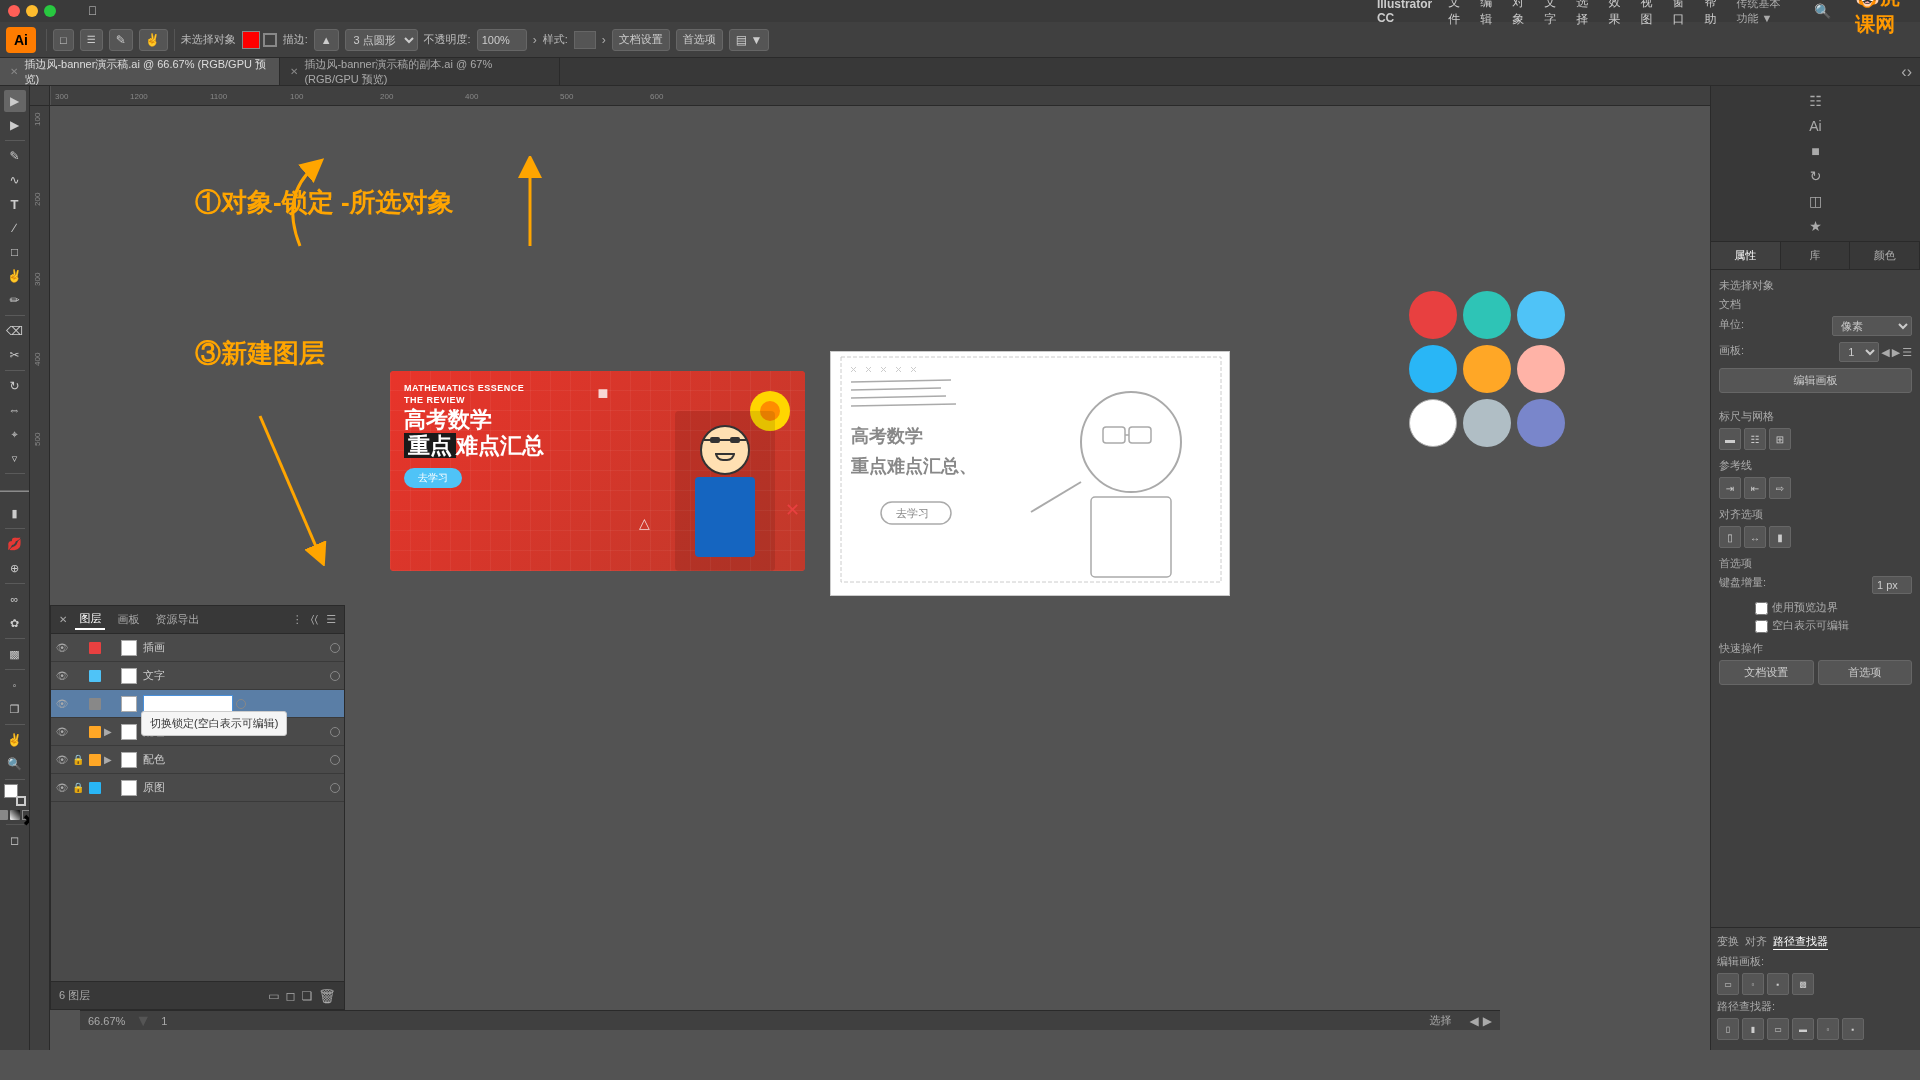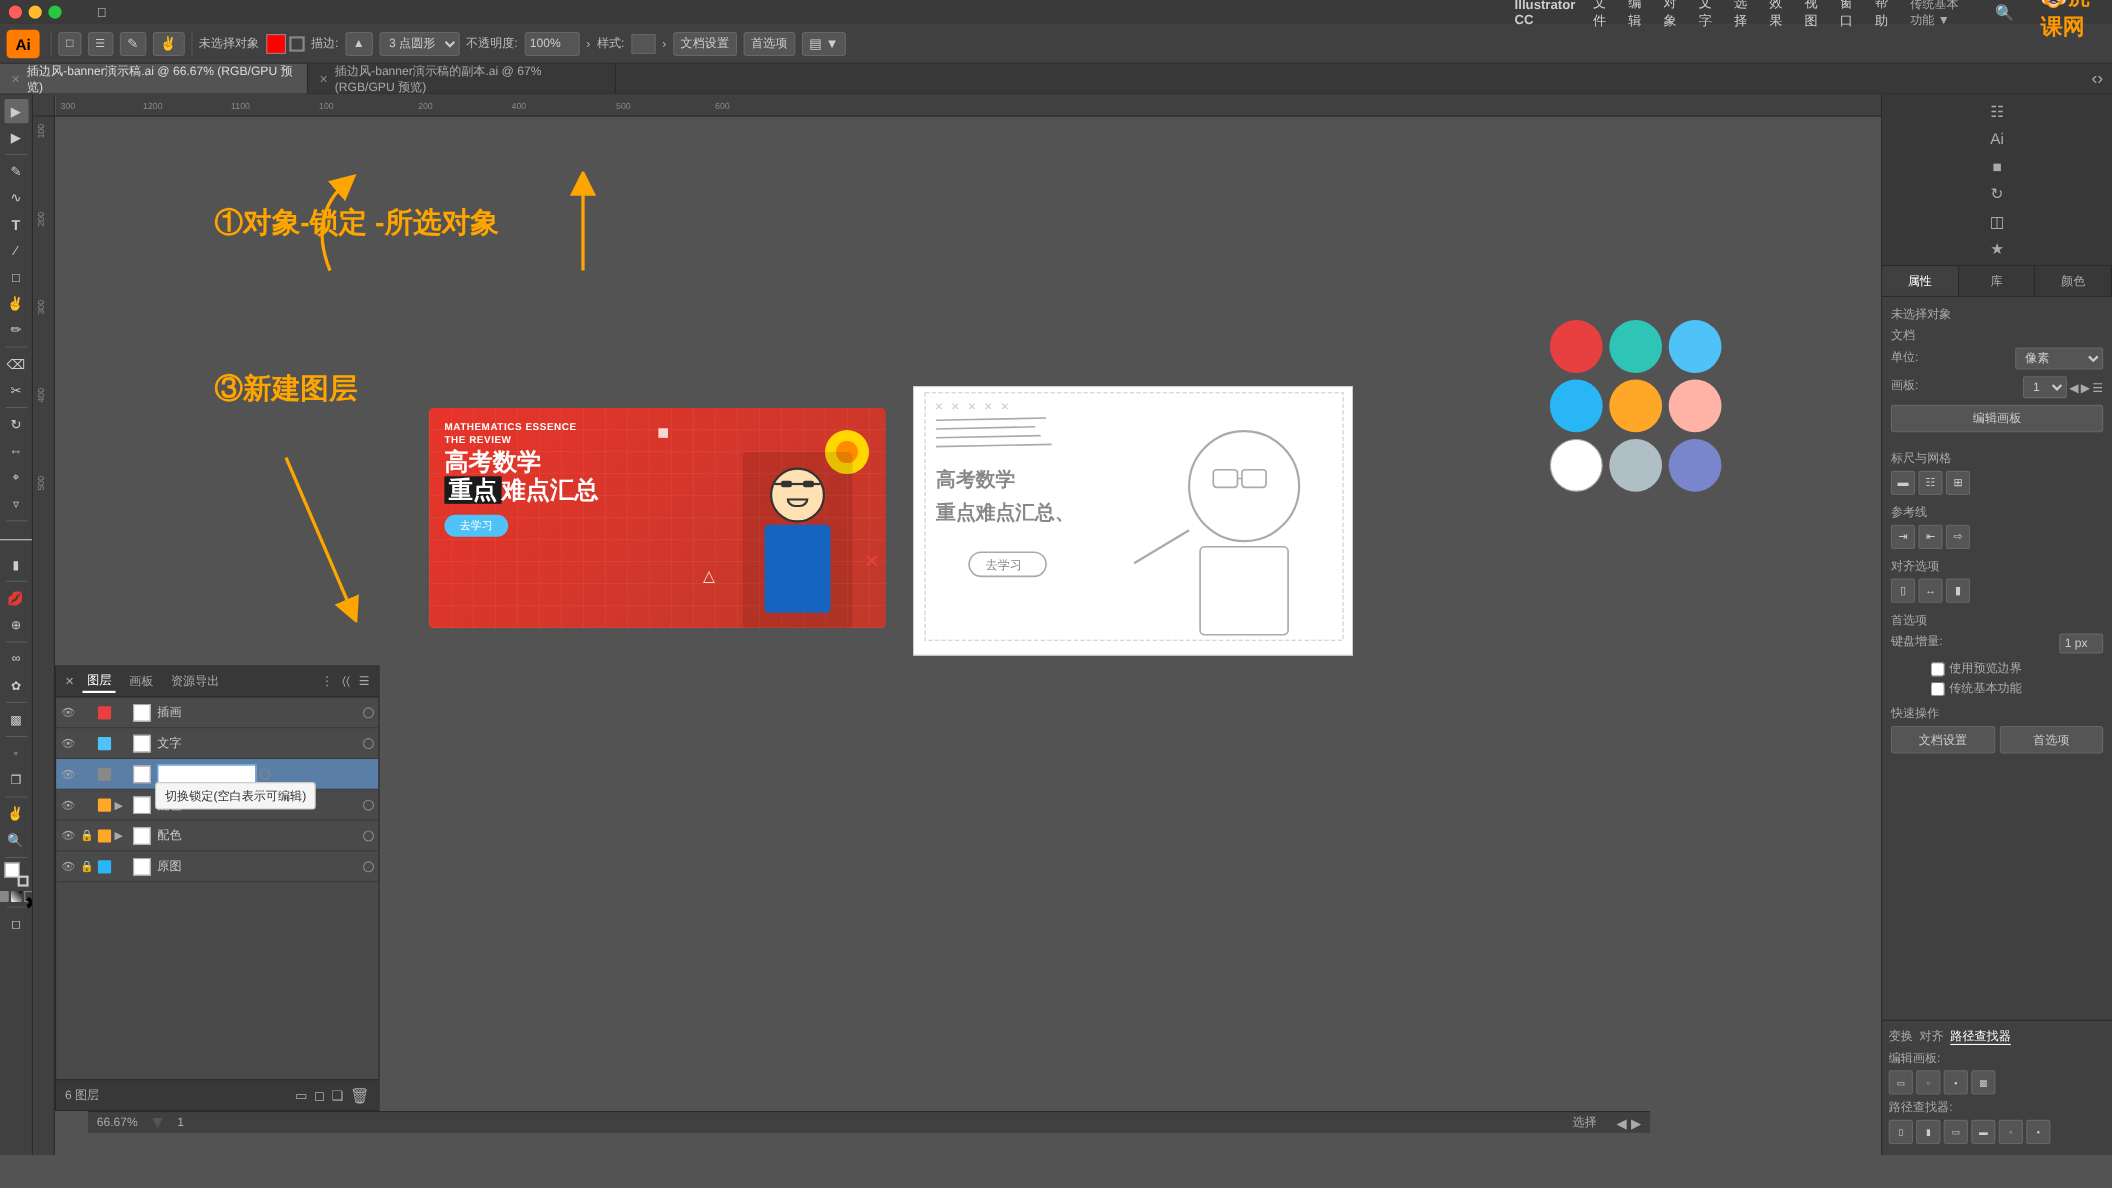--- a/index.html
+++ b/index.html
@@ -886,21 +886,21 @@
         <span class="right-label">键盘增量:</span>
         <input type="text" class="right-select" style="width: 40px;" value="1 px">
       </div>
 
       <div class="checkbox-row">
         <input type="checkbox" style="">
         <span class="cb-label">使用预览边界</span>
       </div>
       <div class="checkbox-row">
         <input type="checkbox" style="">
-        <span class="cb-label">传统基本功能</span>
+        <span class="cb-label">空白表示可编辑</span>
       </div>
 
       
       <div class="right-section-title">快速操作</div>
       <div class="bottom-row">
         <div class="bottom-btn">文档设置</div>
         <div class="bottom-btn">首选项</div>
       </div>
     </div>
 

